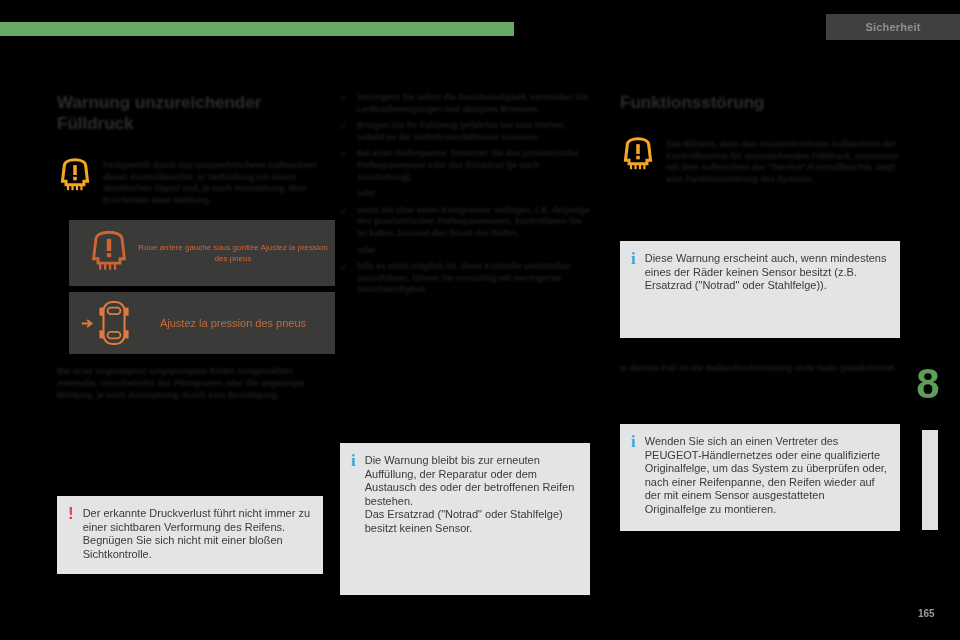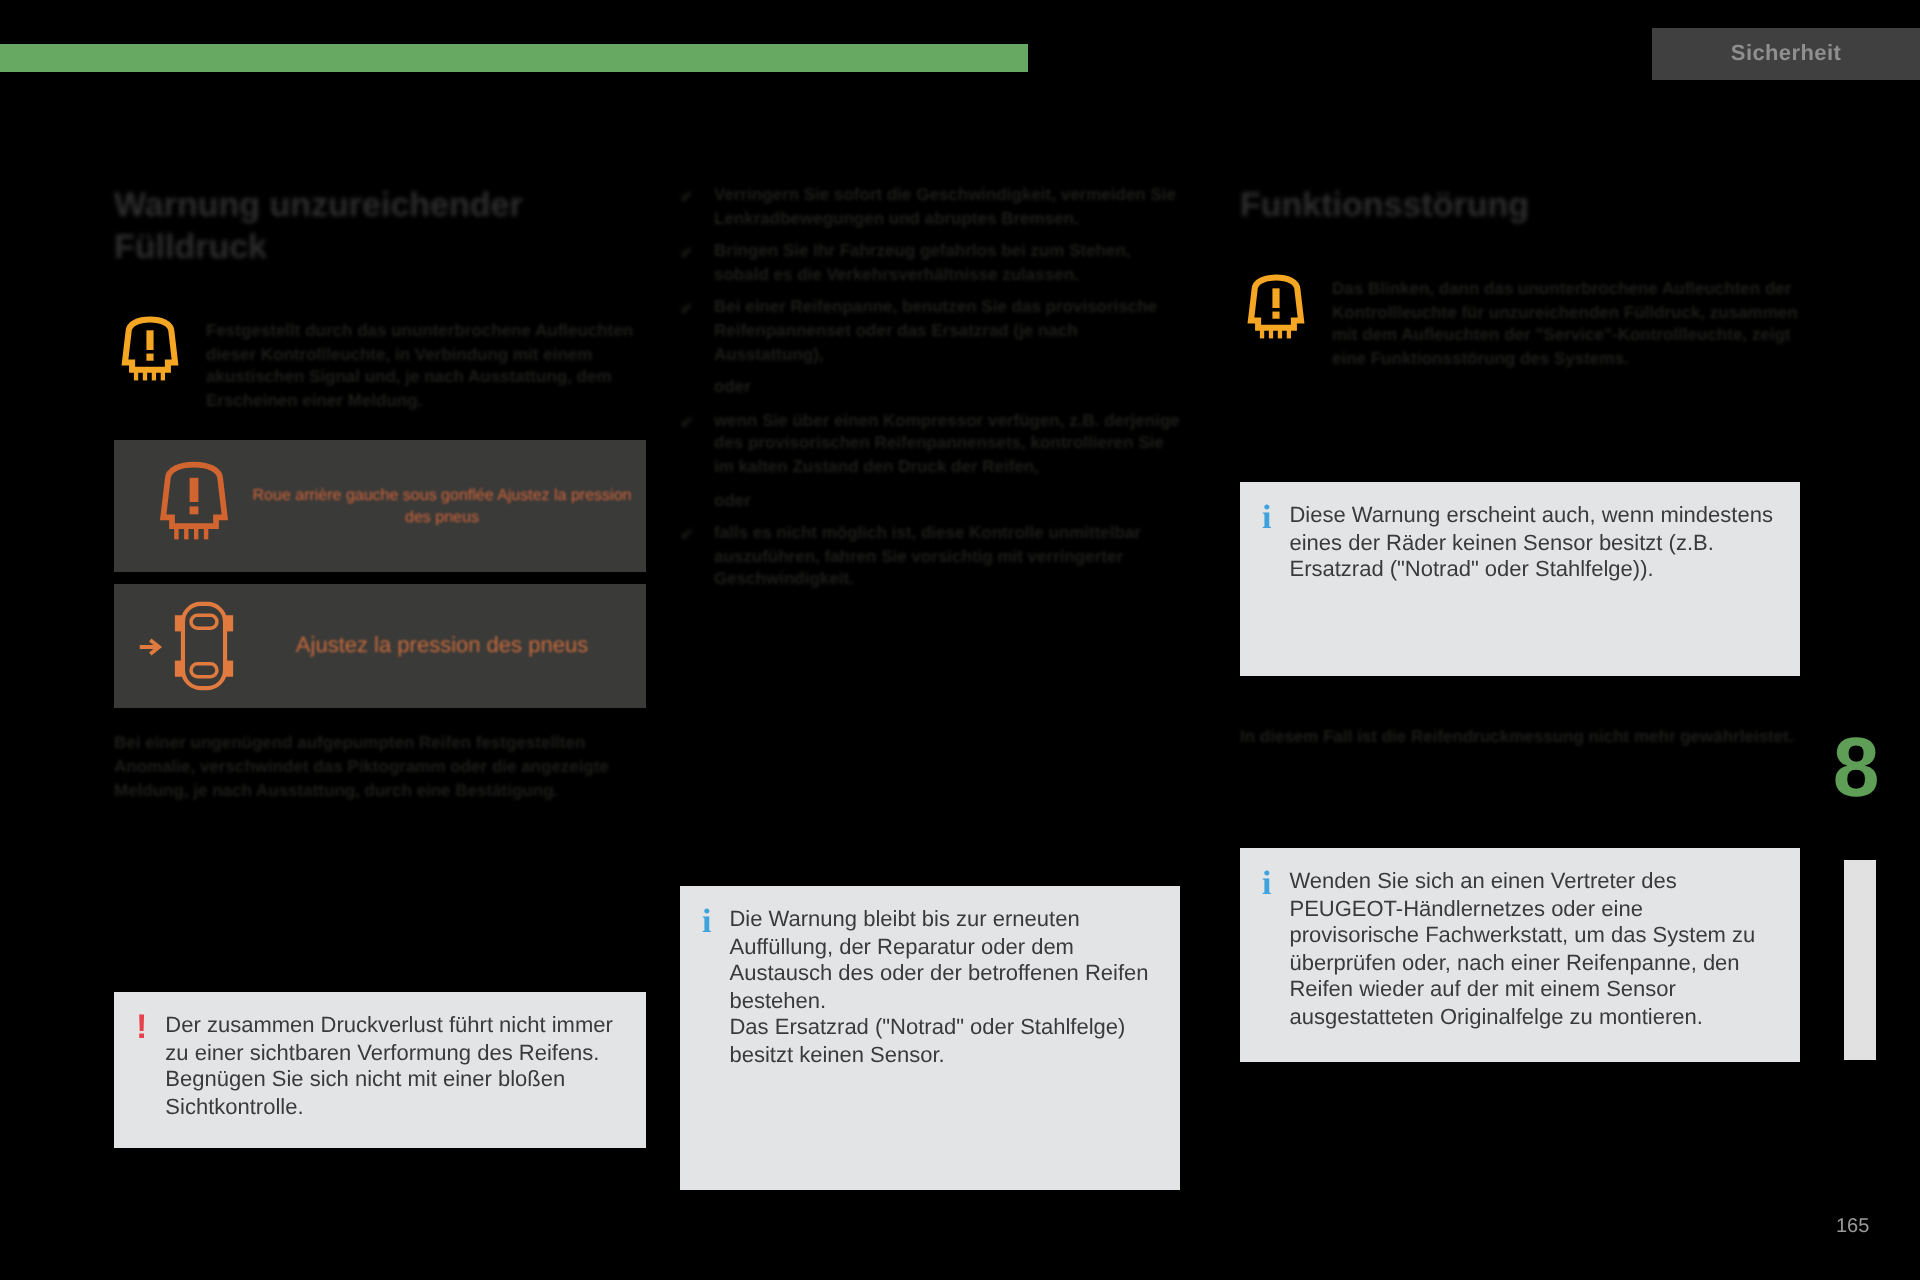--- a/index.html
+++ b/index.html
@@ -17,21 +17,21 @@
   .header-tab span{color:#8f8f8f;font-size:11px;font-weight:bold;letter-spacing:.2px;}
 
   
   .chapter-tab{position:absolute;right:10px;top:358px;width:44px;height:52px;background:#000;
      display:flex;align-items:center;justify-content:center;}
   .chapter-tab span{color:#5f9e57;font-size:42px;font-weight:bold;line-height:1;}
   .side-strip{position:absolute;right:22px;top:430px;width:16px;height:100px;background:#e1e1e1;}
 
   
   .watermark{position:absolute;left:676px;top:606px;color:#8d8d8d;font-size:21px;letter-spacing:.3px;}
-  .pagenum{position:absolute;left:918px;top:608px;color:#9a9a9a;font-size:10px;font-weight:normal;}
+  .pagenum{position:absolute;left:918px;top:608px;color:#9a9a9a;font-size:10px;font-weight:bold;}
 
   
   .col{position:absolute;top:92px;}
   .col-left{left:57px;width:266px;}
   .col-mid{left:340px;width:250px;}
   .col-right{left:620px;width:280px;}
 
   h2.sec{
     margin:0 0 26px 0;color:#2d2d2d;font-size:17px;line-height:21px;font-weight:bold;
     filter:blur(1.05px);
@@ -40,21 +40,21 @@
   
   .bold-body{
     color:#1d1d1b;font-size:8.5px;line-height:11.6px;font-weight:bold;
     filter:blur(.85px);
   }
 
   .icon-para{display:flex;gap:10px;align-items:flex-start;}
   .tpms-icon{flex:0 0 auto;width:36px;height:34px;margin-top:-2px;}
 
   .shot{width:266px;height:66px;background:#3a3a38;margin-top:14px;position:relative;
-     display:flex;align-items:center;}
+     display:flex;align-items:center;margin-left:12px;}
   .shot-2{height:62px;margin-top:6px;}
   .shot-text{color:#d0643a;font-size:8px;line-height:11px;text-align:center;flex:1;
      filter:blur(.45px);}
   .shot-text-2{color:#c86a3c;font-size:11px;font-weight:normal;line-height:15px;text-align:center;flex:1;
      filter:blur(.6px);}
 
   .caption{margin-top:12px;}
 
   
   ul.bul{list-style:none;margin:0;padding:0;}
@@ -139,21 +139,21 @@
         </svg>
       </span>
       <div class="shot-text-2">Ajustez la pression des pneus</div>
     </div>
 
     <div class="bold-body caption">Bei einer ungenügend aufgepumpten Reifen festgestellten Anomalie, verschwindet das Piktogramm oder die angezeigte Meldung, je nach Ausstattung, durch eine Bestätigung.</div>
   </div>
 
   <div class="box box-warn">
     <span class="mark-excl">!</span>
-    <p>Der zusammen Druckverlust führt nicht immer zu einer sichtbaren Verformung des Reifens. Begnügen Sie sich nicht mit einer bloßen Sichtkontrolle.</p>
+    <p>Der erkannte Druckverlust führt nicht immer zu einer sichtbaren Verformung des Reifens. Begnügen Sie sich nicht mit einer bloßen Sichtkontrolle.</p>
   </div>
 
   <div class="col col-mid">
     <ul class="bul bold-body">
       <li>
         <span class="dash">✔</span>
         <span>Verringern Sie sofort die Geschwindigkeit, vermeiden Sie Lenkradbewegungen und abruptes Bremsen.</span>
       </li>
       <li>
         <span class="dash">✔</span>
@@ -209,21 +209,21 @@
 
   <div class="box box-r1">
     <span class="mark-i">i</span>
     <p>Diese Warnung erscheint auch, wenn mindestens eines der Räder keinen Sensor besitzt (z.B. Ersatzrad ("Notrad" oder Stahlfelge)).</p>
   </div>
 
   <div class="note-r bold-body">In diesem Fall ist die Reifendruckmessung nicht mehr gewährleistet.</div>
 
   <div class="box box-r2">
     <span class="mark-i">i</span>
-    <p>Wenden Sie sich an einen Vertreter des PEUGEOT-Händlernetzes oder eine provisorische Fachwerkstatt, um das System zu überprüfen oder, nach einer Reifenpanne, den Reifen wieder auf der mit einem Sensor ausgestatteten Originalfelge zu montieren.</p>
+    <p>Wenden Sie sich an einen Vertreter des PEUGEOT-Händlernetzes oder eine qualifizierte Originalfelge, um das System zu überprüfen oder, nach einer Reifenpanne, den Reifen wieder auf der mit einem Sensor ausgestatteten Originalfelge zu montieren.</p>
   </div>
 
   <div class="chapter-tab">
     <span>8</span>
   </div>
   <div class="side-strip"></div>
 
   <div class="pagenum">165</div>
 </div>
 

